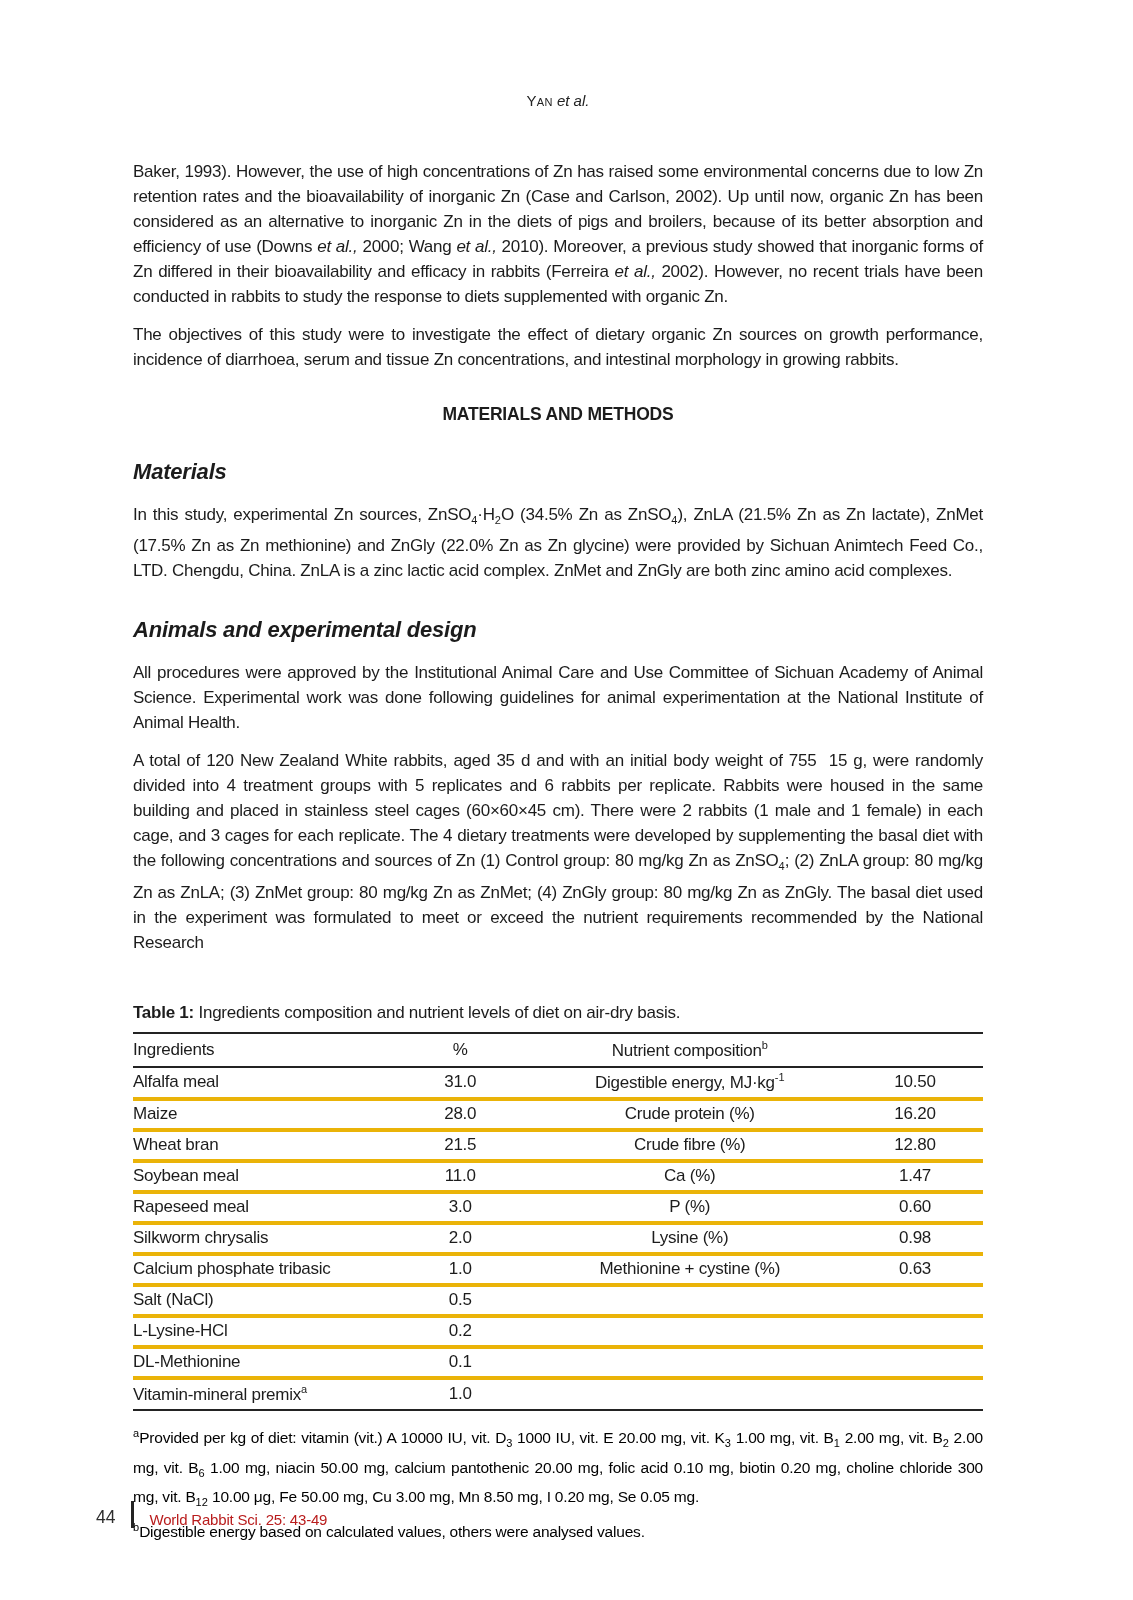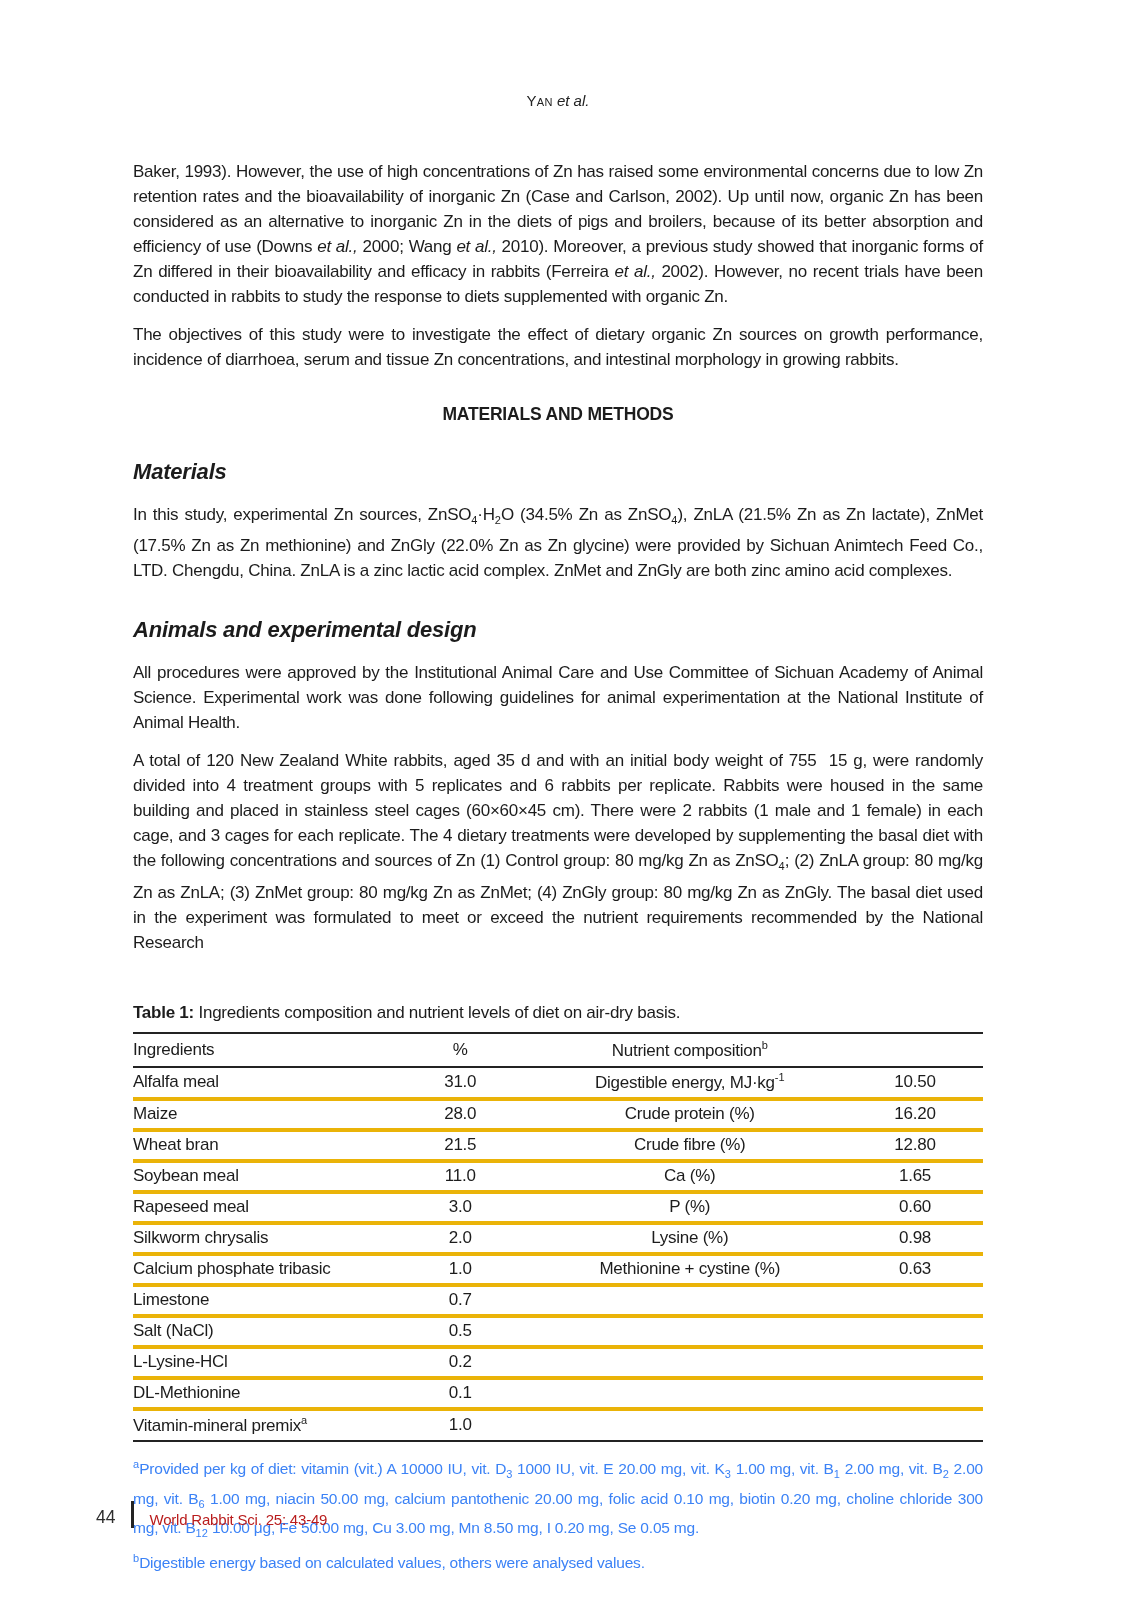--- a/index.html
+++ b/index.html
@@ -72,21 +72,21 @@
   .col-pct { width: 17%; text-align: center; }
   .col-nutrient { width: 37%; text-align: center; }
   .col-value { width: 16%; text-align: center; }
   .footnotes { margin-top: 10px; }
   .footnotes p {
     font-size: 15.5px;
     line-height: 24.5px;
     text-align: justify;
     letter-spacing: -0.2px;
     margin: 0;
-    color: #3b82f6;
+    color: #000000;
   }
   .page-footer {
     position: absolute;
     left: 96px;
     bottom: 72px;
     display: flex;
     align-items: flex-end;
   }
   .page-footer .pagenum { font-size: 17.5px; color: #2e2e2e; }
   .page-footer .vbar {
@@ -156,47 +156,41 @@
         <tr>
           <td class="col-ingredient">Wheat bran</td>
           <td class="col-pct">21.5</td>
           <td class="col-nutrient">Crude fibre (%)</td>
           <td class="col-value">12.80</td>
         </tr>
         <tr>
           <td class="col-ingredient">Soybean meal</td>
           <td class="col-pct">11.0</td>
           <td class="col-nutrient">Ca (%)</td>
-          <td class="col-value">1.65</td>
+          <td class="col-value">1.47</td>
         </tr>
         <tr>
           <td class="col-ingredient">Rapeseed meal</td>
           <td class="col-pct">3.0</td>
           <td class="col-nutrient">P (%)</td>
           <td class="col-value">0.60</td>
         </tr>
         <tr>
           <td class="col-ingredient">Silkworm chrysalis</td>
           <td class="col-pct">2.0</td>
           <td class="col-nutrient">Lysine (%)</td>
           <td class="col-value">0.98</td>
         </tr>
         <tr>
           <td class="col-ingredient">Calcium phosphate tribasic</td>
           <td class="col-pct">1.0</td>
           <td class="col-nutrient">Methionine + cystine (%)</td>
           <td class="col-value">0.63</td>
         </tr>
         <tr>
-          <td class="col-ingredient">Limestone</td>
-          <td class="col-pct">0.7</td>
-          <td class="col-nutrient"></td>
-          <td class="col-value"></td>
-        </tr>
-        <tr>
           <td class="col-ingredient">Salt (NaCl)</td>
           <td class="col-pct">0.5</td>
           <td class="col-nutrient"></td>
           <td class="col-value"></td>
         </tr>
         <tr>
           <td class="col-ingredient">L-Lysine-HCl</td>
           <td class="col-pct">0.2</td>
           <td class="col-nutrient"></td>
           <td class="col-value"></td>

